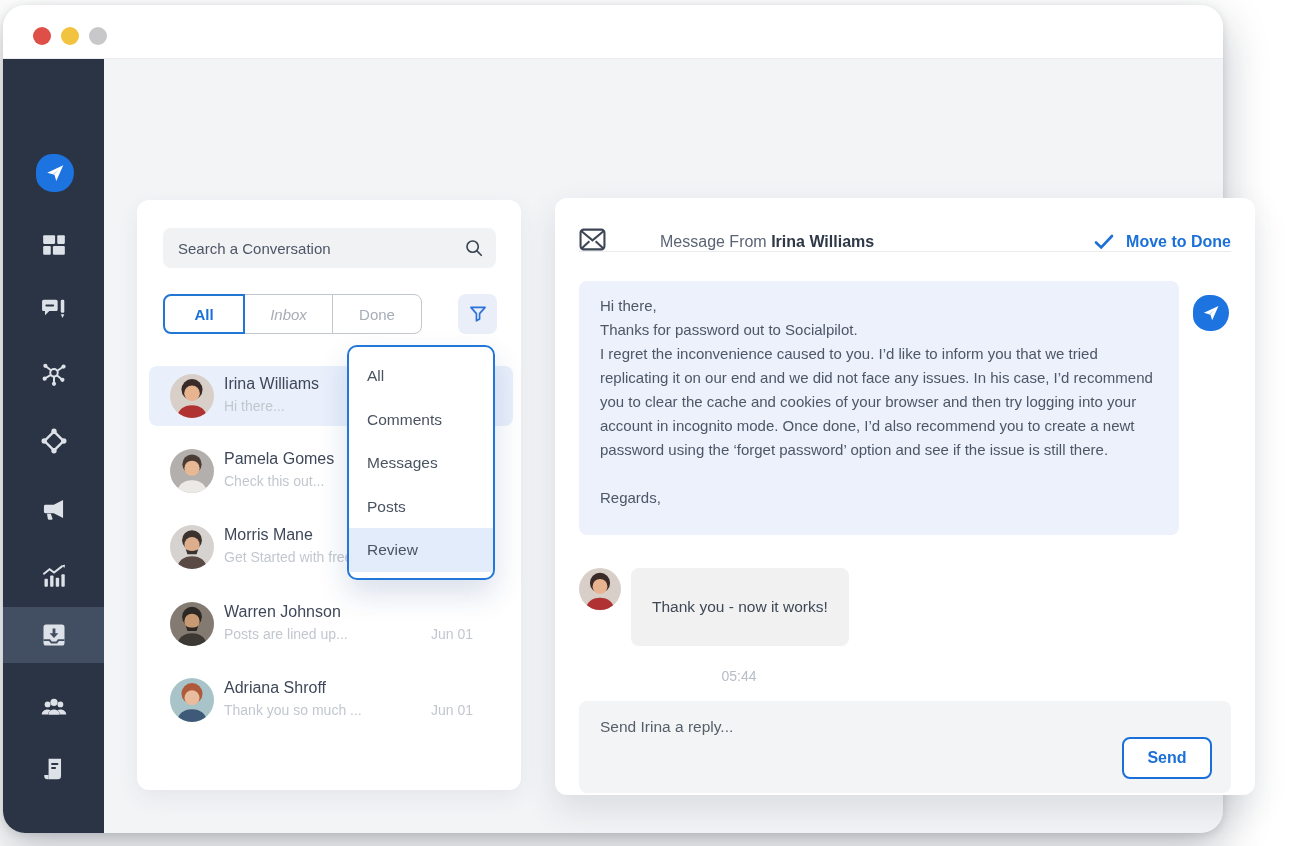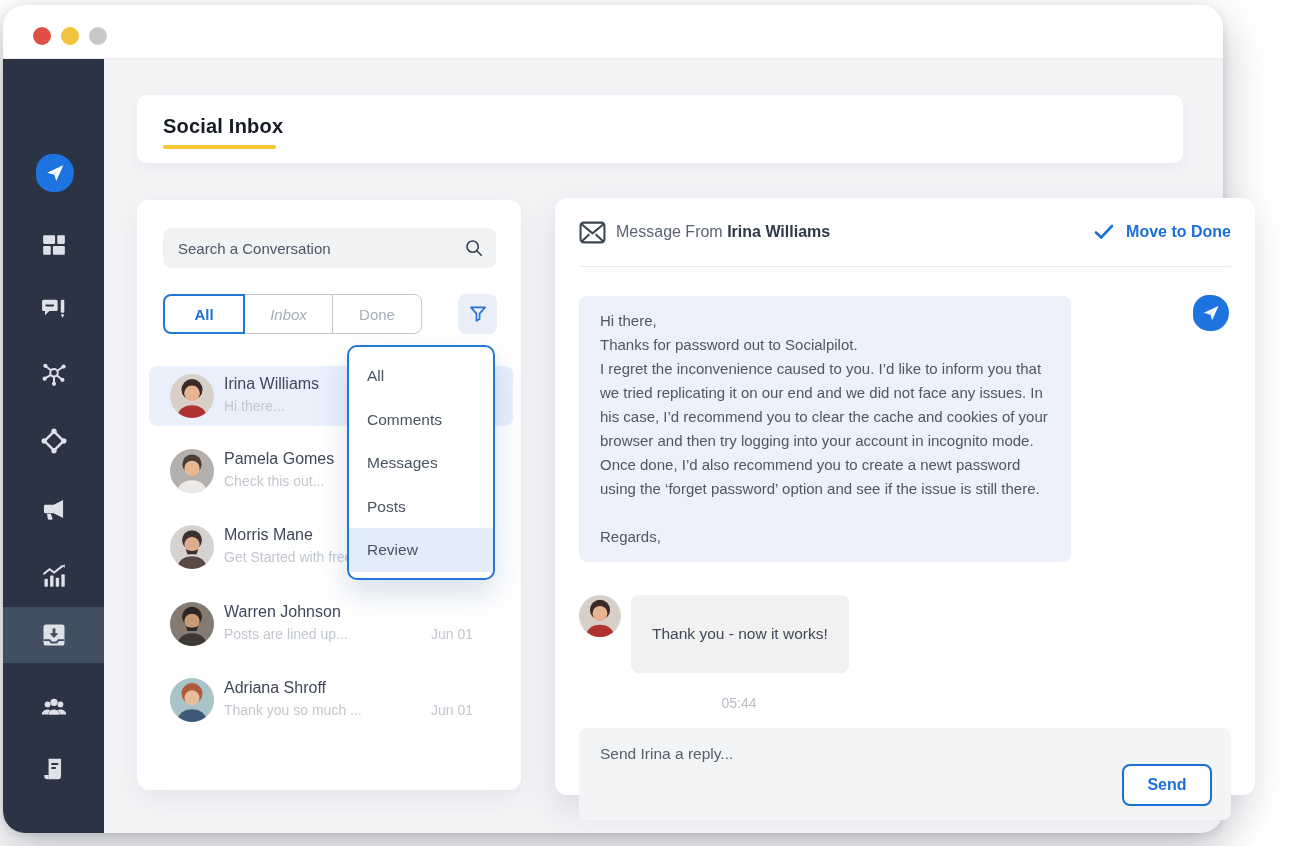--- a/index.html
+++ b/index.html
@@ -64,28 +64,28 @@
 
   
   .dropdown { position:absolute; left:347px; top:345px; width:148px; height:235px; background:#ffffff;
     border:2px solid #2277d8; border-radius:10px; z-index:40; box-shadow:0 14px 30px rgba(21,60,130,.16); overflow:hidden; padding-top:7px; }
   .dd-item { height:43.5px; line-height:43.5px; padding-left:18px; font-size:15.5px; color:#4a5361; }
   .dd-item.highlight { background:#e2ecfa; }
 
   
   .msg-panel { position:absolute; left:555px; top:198px; width:700px; height:597px; background:#ffffff; border-radius:12px;
     box-shadow:0 14px 34px rgba(34,48,73,.12); z-index:20; padding:0 24px; }
-  .msg-header { height:69px; display:flex; align-items:center; border-bottom:1px solid #e9ebef; }
+  .msg-header { height:54px; display:flex; align-items:flex-end; border-bottom:1px solid #e9ebef;gap:44px; }
   .msg-header .envelope { margin-right:10px; display:flex; }
   .msg-from { font-size:16px; color:#5b6474; }
   .msg-from b { color:#2e3847; font-weight:bold; }
   .msg-action { margin-left:auto; display:flex; align-items:center; gap:12px; cursor:pointer; }
   .msg-action .label { font-size:16px; font-weight:bold; color:#1a70d8; }
 
-  .msg-bubble { position:relative; margin-top:29px; width:492px; min-height:254px; background:#edf1fc; border-radius:8px;
+  .msg-bubble { position:relative; margin-top:29px; width:600px; min-height:254px; background:#edf1fc; border-radius:8px;
     padding:13px 21px; font-size:15px; line-height:24px; color:#4d5766; }
   .brand-avatar { position:absolute; right:26px; top:97px; width:36px; height:36px; background:#1d73e0;
     border-radius:46% 54% 50% 50%/48% 52% 55% 45%; display:flex; align-items:center; justify-content:center; }
 
   .reply-row { margin-top:33px; display:flex; align-items:flex-start; gap:10px; }
   .reply-avatar { width:42px; height:42px; border-radius:50%; overflow:hidden; flex:0 0 auto; }
   .reply-bubble { background:#f1f1f2; border-radius:8px; padding:30px 21px; font-size:15.5px; color:#3f4856; }
   .reply-time { margin-left:52px; width:226px; text-align:center; padding-right:10px; margin-top:22px;
     font-size:14px; color:#b7bdc5; }
 
@@ -195,24 +195,20 @@
       <div class="side-item si8">
         <svg width="26" height="26" viewBox="0 0 24 24">
             <path d="M7 2.5h11.5v16a3 3 0 0 1-3 3H7z" fill="#dde1e8"></path>
             <path d="M7 21.5H6a3 3 0 0 1-3-3v-1h4z" fill="#dde1e8"></path>
             <rect x="9.3" y="6.5" width="6.8" height="1.8" rx=".9" fill="#2b3444"></rect>
             <rect x="9.3" y="10.2" width="4.6" height="1.8" rx=".9" fill="#2b3444"></rect>
           </svg>
       </div>
     </nav>
 
-    <div class="page-header" style="left:134px; top:90px;">
-      <div class="page-title">Social Inbox</div>
-      <div class="title-underline"></div>
-    </div>
   </div>
 
   <section class="conv-panel">
     <div class="search-box">
       <input type="text" placeholder="Search a Conversation" style="">
       <span class="search-icon">
         <svg width="20" height="20" viewBox="0 0 22 22" fill="none" stroke="#3a4354" stroke-width="1.8" stroke-linecap="round">
             <circle cx="9.5" cy="9.5" r="6.2"></circle>
             <path d="M14.2 14.2L19 19"></path>
           </svg>

